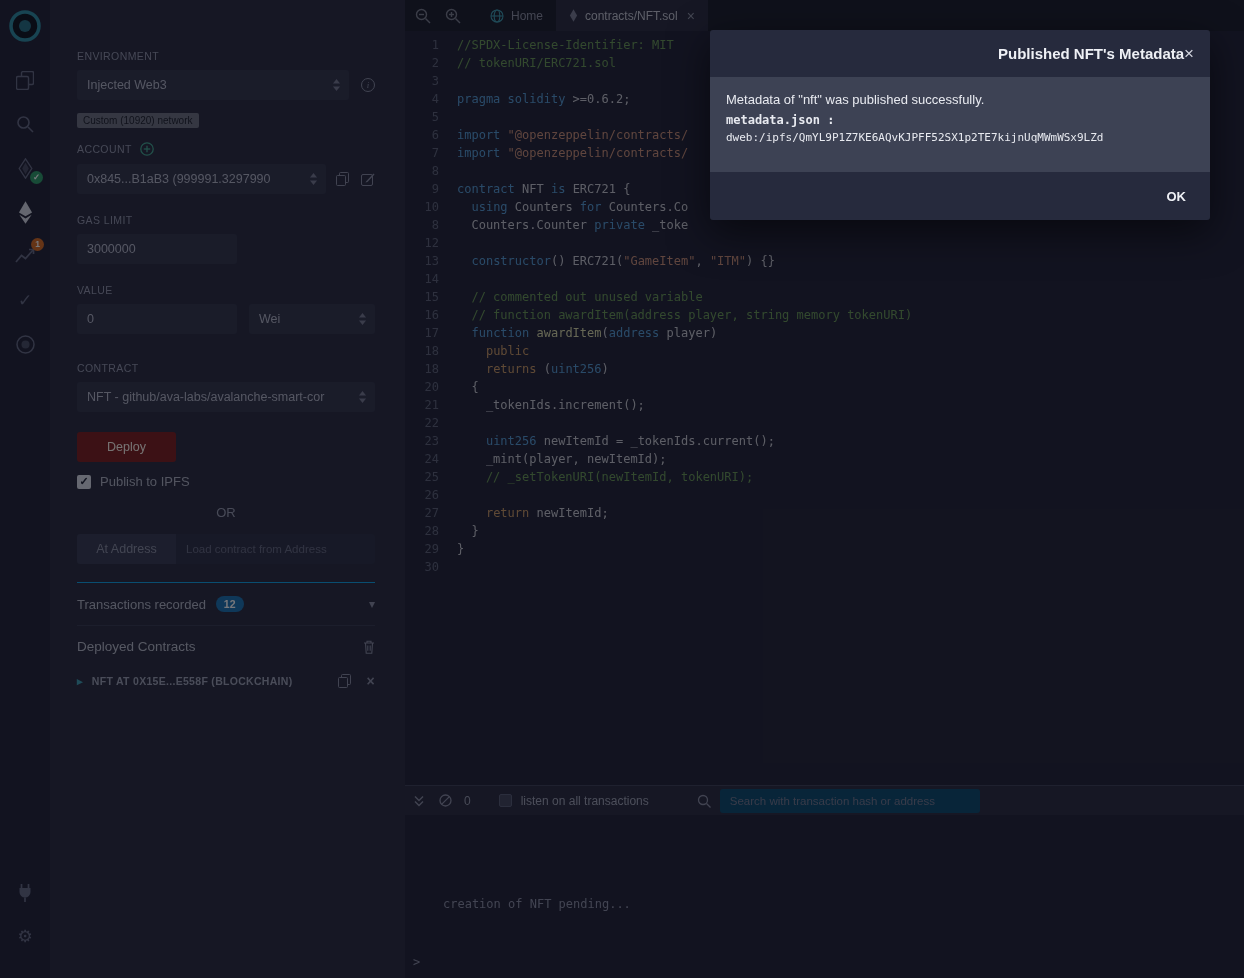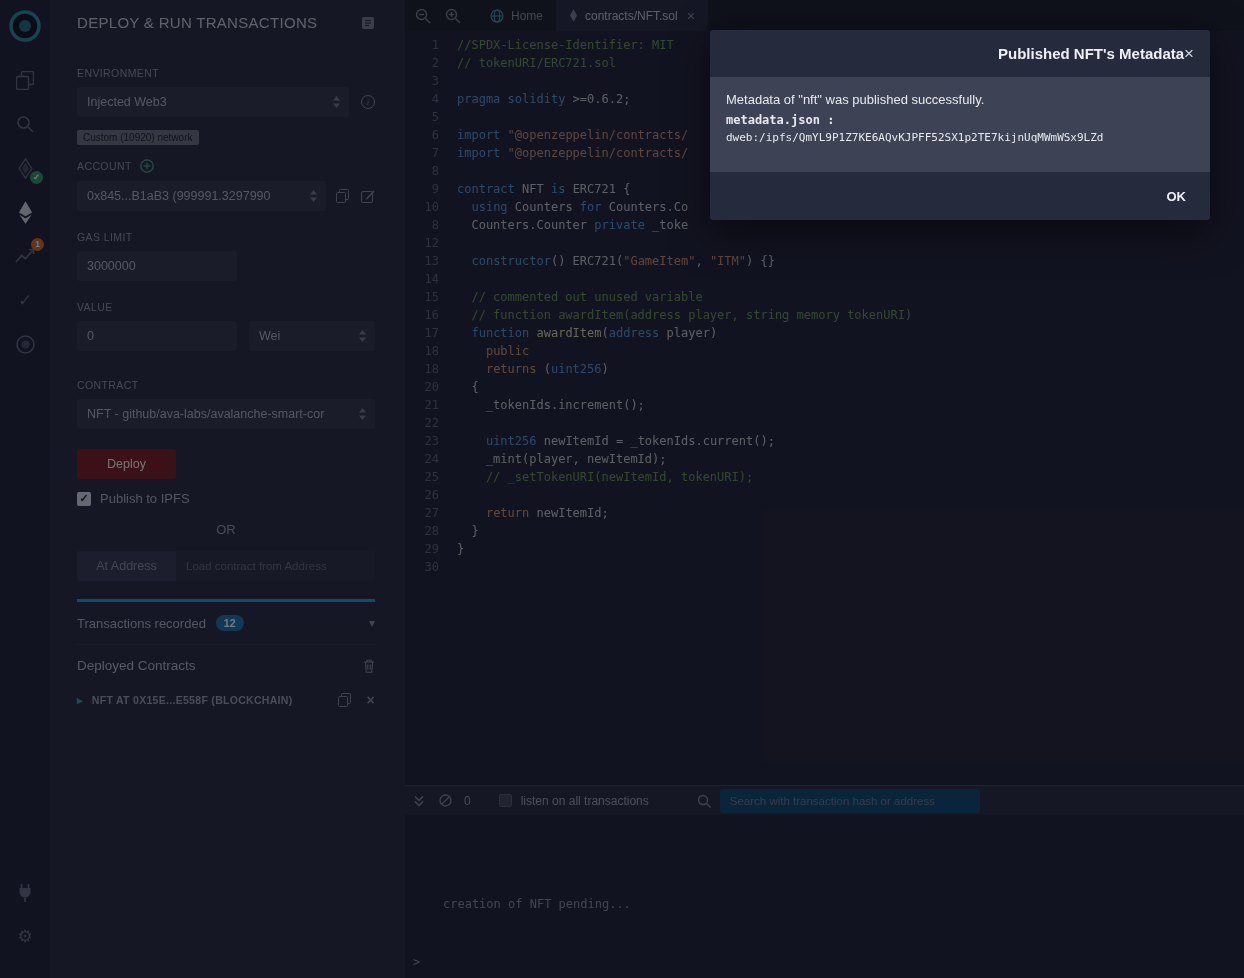--- a/index.html
+++ b/index.html
@@ -35,21 +35,21 @@
   .panel-icon { color:#8b8da3; display:flex; cursor:pointer; }
   .info-icon { width:14px; height:14px; border:1px solid #8b8da3; border-radius:50%; font-size:9px; font-style:italic; display:flex; align-items:center; justify-content:center; color:#8b8da3; font-family:"Liberation Serif",serif; cursor:pointer; flex:none; }
   .plus-icon { color:#45a992; display:flex; cursor:pointer; }
   .deploy-btn { width:99px; height:30px; background:#7f1d1d; border:none; border-radius:3px; color:#fff6ec; font-size:12.5px; cursor:pointer; font-family:"Liberation Sans",sans-serif; }
   .cb { width:14px; height:14px; background:#dcdee8; border-radius:2px; color:#232538; font-size:11px; font-weight:700; display:flex; align-items:center; justify-content:center; cursor:pointer; flex:none; line-height:1; }
   .cb-label { font-size:13px; color:#b0b2c2; margin-left:9px; }
   .or { text-align:center; font-size:13px; color:#9a9cb0; }
   .addr-btn { width:99px; height:30px; background:#383b52; border:none; border-radius:3px 0 0 3px; color:#8d90a5; font-size:12.5px; cursor:pointer; font-family:"Liberation Sans",sans-serif; flex:none; }
   .addr-input { flex:1; height:30px; background:#2e3045; border:none; border-radius:0 3px 3px 0; padding:0 10px; font-size:11.5px; color:#b6b8c8; outline:none; font-family:"Liberation Sans",sans-serif; }
   .addr-input::placeholder { color:#676a82; }
-  .tx-row { margin-top:18px; border-top:3px solid #0ea5e9; padding:13px 0; display:flex; align-items:center; gap:10px; font-size:13px; color:#b4b6c6; cursor:pointer; }
+  .tx-row { margin-top:18px; border-top:1px solid #0ea5e9; padding:13px 0; display:flex; align-items:center; gap:10px; font-size:13px; color:#b4b6c6; cursor:pointer; }
   .count-badge { background:#1c74b4; color:#fff; font-size:10.5px; border-radius:9px; padding:2px 8px; font-weight:bold; }
   .chev-down { margin-left:auto; color:#8b8da3; font-size:12px; }
   .dep-row { border-top:1px solid #383b50; padding:13px 0 4px; display:flex; align-items:center; font-size:13.5px; color:#b9bbc9; }
   .dep-row .panel-icon { margin-left:auto; }
   .item-row { margin-top:16px; display:flex; align-items:center; font-size:10.5px; font-weight:600; color:#9da0b3; letter-spacing:.3px; }
   .item-chevron { color:#3f9db1; font-size:11px; margin-right:9px; cursor:pointer; }
   .item-label { flex:1; white-space:nowrap; overflow:hidden; text-overflow:ellipsis; }
   .item-close { color:#8b8da3; font-size:14px; margin-left:16px; cursor:pointer; line-height:1; }
 
   
@@ -150,31 +150,20 @@
       <svg width="18" height="19" viewBox="0 0 18 19">
           <path d="M5.5 1 V5 M12.5 1 V5" stroke="currentColor" stroke-width="1.7" fill="none"></path>
           <path d="M3.5 5 H14.5 V9 a5.5 5.5 0 0 1 -11 0 Z" fill="currentColor"></path>
           <path d="M9 14.5 V19" stroke="currentColor" stroke-width="1.7" fill="none"></path>
         </svg>
     </div>
     <div class="ib-icon glyph-icon">⚙</div>
   </aside>
 
   <aside class="sidepanel">
-    <div class="sp-title-row">
-      <div class="sp-title">DEPLOY &amp; RUN TRANSACTIONS</div>
-      <span class="panel-icon">
-        <svg width="14" height="14" viewBox="0 0 14 14">
-            <rect x="1" y="1" width="12" height="12" rx="2" fill="currentColor" opacity="0.85"></rect>
-            <line x1="4" y1="4.5" x2="10" y2="4.5" stroke="#2a2c3f" stroke-width="1.2"></line>
-            <line x1="4" y1="7" x2="10" y2="7" stroke="#2a2c3f" stroke-width="1.2"></line>
-            <line x1="4" y1="9.5" x2="8" y2="9.5" stroke="#2a2c3f" stroke-width="1.2"></line>
-          </svg>
-      </span>
-    </div>
 
     <div class="sp-label mt36">ENVIRONMENT</div>
     <div class="row mt8">
       <div class="sel flex1">
         <span class="sel-text">Injected Web3</span>
         <span class="caret">
             <svg width="9" height="14" viewBox="0 0 9 14">
               <path d="M4.5 1 L8 5.5 H1 Z" fill="currentColor"></path>
               <path d="M4.5 13 L1 8.5 H8 Z" fill="currentColor"></path>
             </svg>

